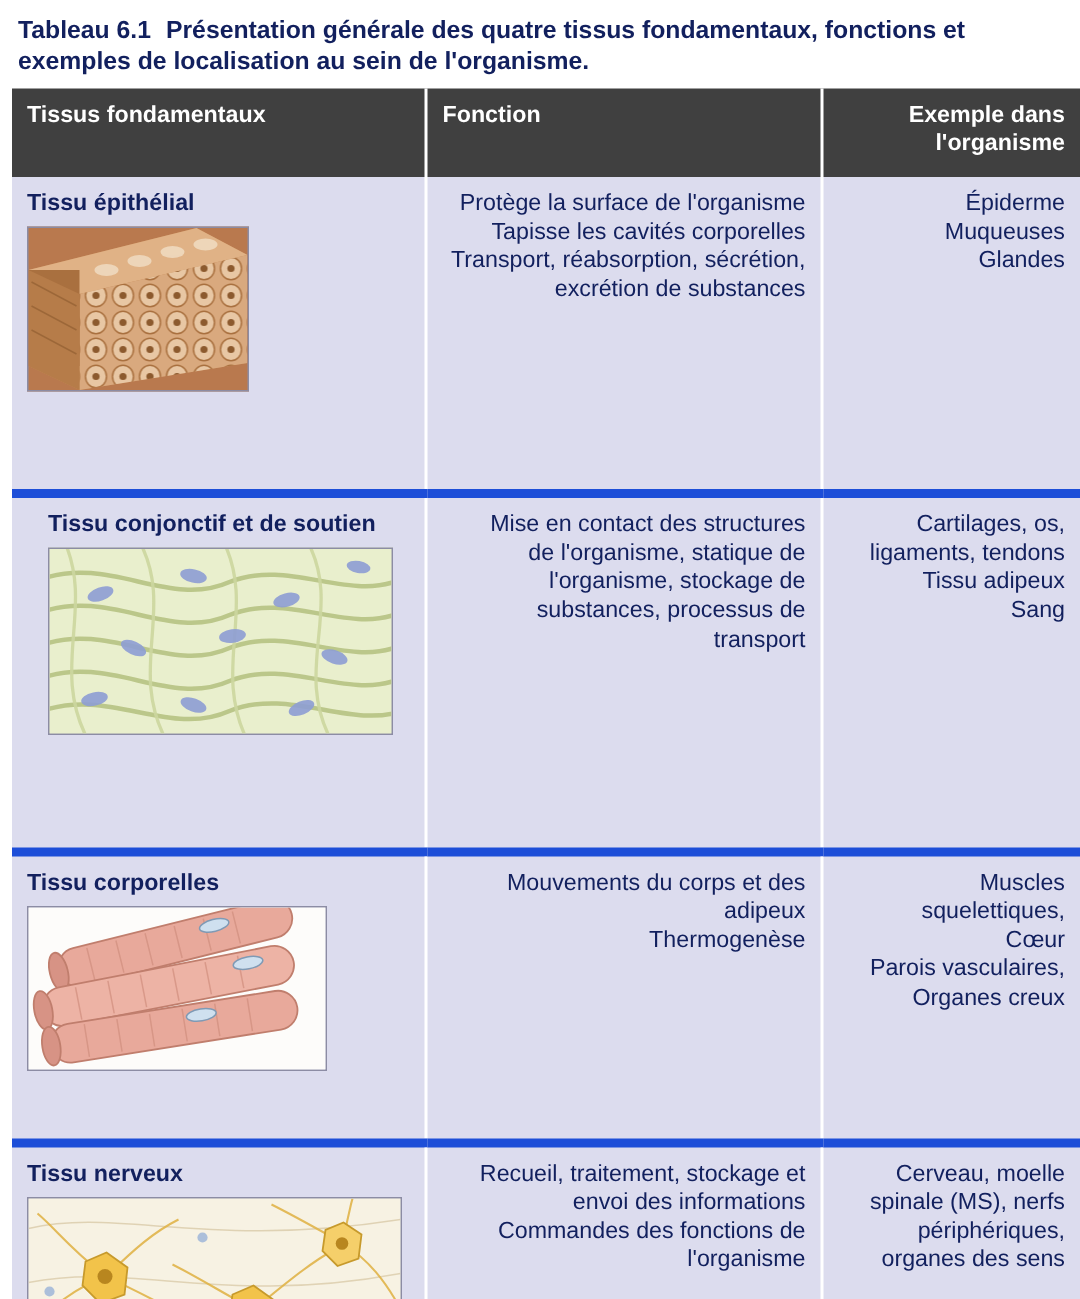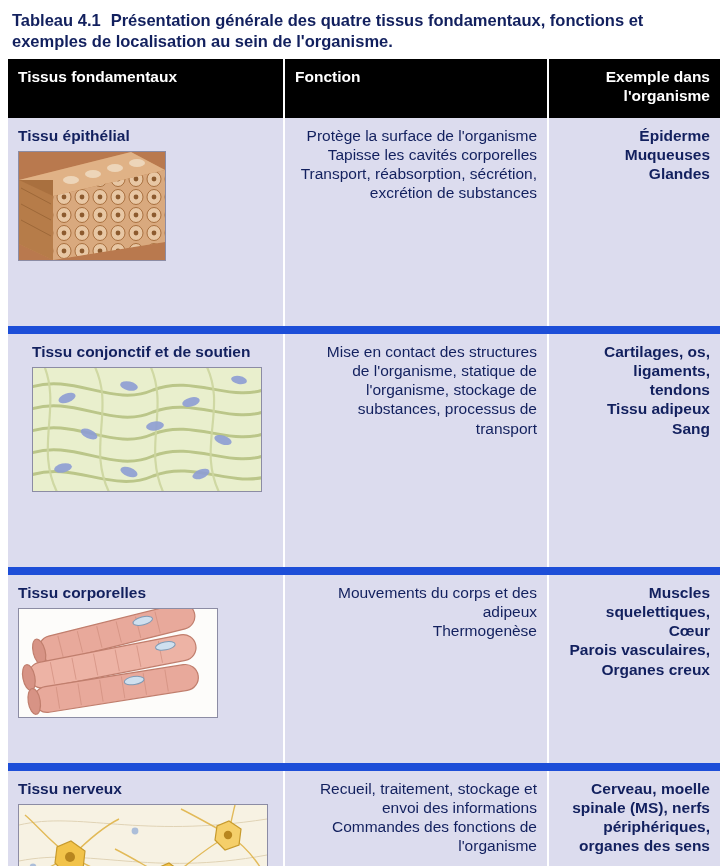--- a/index.html
+++ b/index.html
@@ -35,43 +35,43 @@
     border-collapse: collapse;
     width: 712px;
     margin-left: 4px;
     table-layout: fixed;
   }
   table.tbl col.c1 { width: 276px; }
   table.tbl col.c2 { width: 264px; }
   table.tbl col.c3 { width: 172px; }
 
   thead th {
-    background: #000000;
+    background: #404040;
     color: #ffffff;
     font-size: 15.5px;
     font-weight: bold;
     text-align: left;
     vertical-align: top;
     padding: 9px 10px 12px 10px;
     border-right: 2px solid #ffffff;
     line-height: 1.22;
   }
   thead th:last-child { border-right: none; text-align: right; }
 
   tbody td {
     background: #dcdcee;
     vertical-align: top;
     border-right: 2px solid #ffffff;
-    border-bottom: 8px solid #1d4ed8;
+    border-bottom: 6px solid #1d4ed8;
     padding: 8px 10px 10px 10px;
     font-size: 15.5px;
     line-height: 1.24;
     color: #12205e;
   }
-  tbody td:last-child { border-right: none; font-weight: bold; }
+  tbody td:last-child { border-right: none; }
   tbody tr:last-child td { border-bottom: none; }
 
   .tissue-name {
     font-weight: bold;
     font-size: 15.5px;
     line-height: 1.25;
     margin-bottom: 6px;
   }
   .fn-line, .ex-line {
     white-space: pre-wrap;
@@ -98,21 +98,21 @@
   .row-conj td { height: 215px; padding-left: 24px; }
   .row-mus td { height: 170px; }
   .row-ner td { height: 155px; }
 </style>
 </head>
 <body>
 
 <div class="page">
 
   <div class="caption">
-    <span class="num">Tableau 4.1</span><span>Présentation générale des quatre tissus fondamentaux, fonctions et exemples de localisation au sein de l'organisme.</span>
+    <span class="num">Tableau 6.1</span><span>Présentation générale des quatre tissus fondamentaux, fonctions et exemples de localisation au sein de l'organisme.</span>
   </div>
 
   <table class="tbl">
     <colgroup>
       <col class="c1">
         <col class="c2">
         <col class="c3">
     </colgroup>
     <thead>
       <tr>

